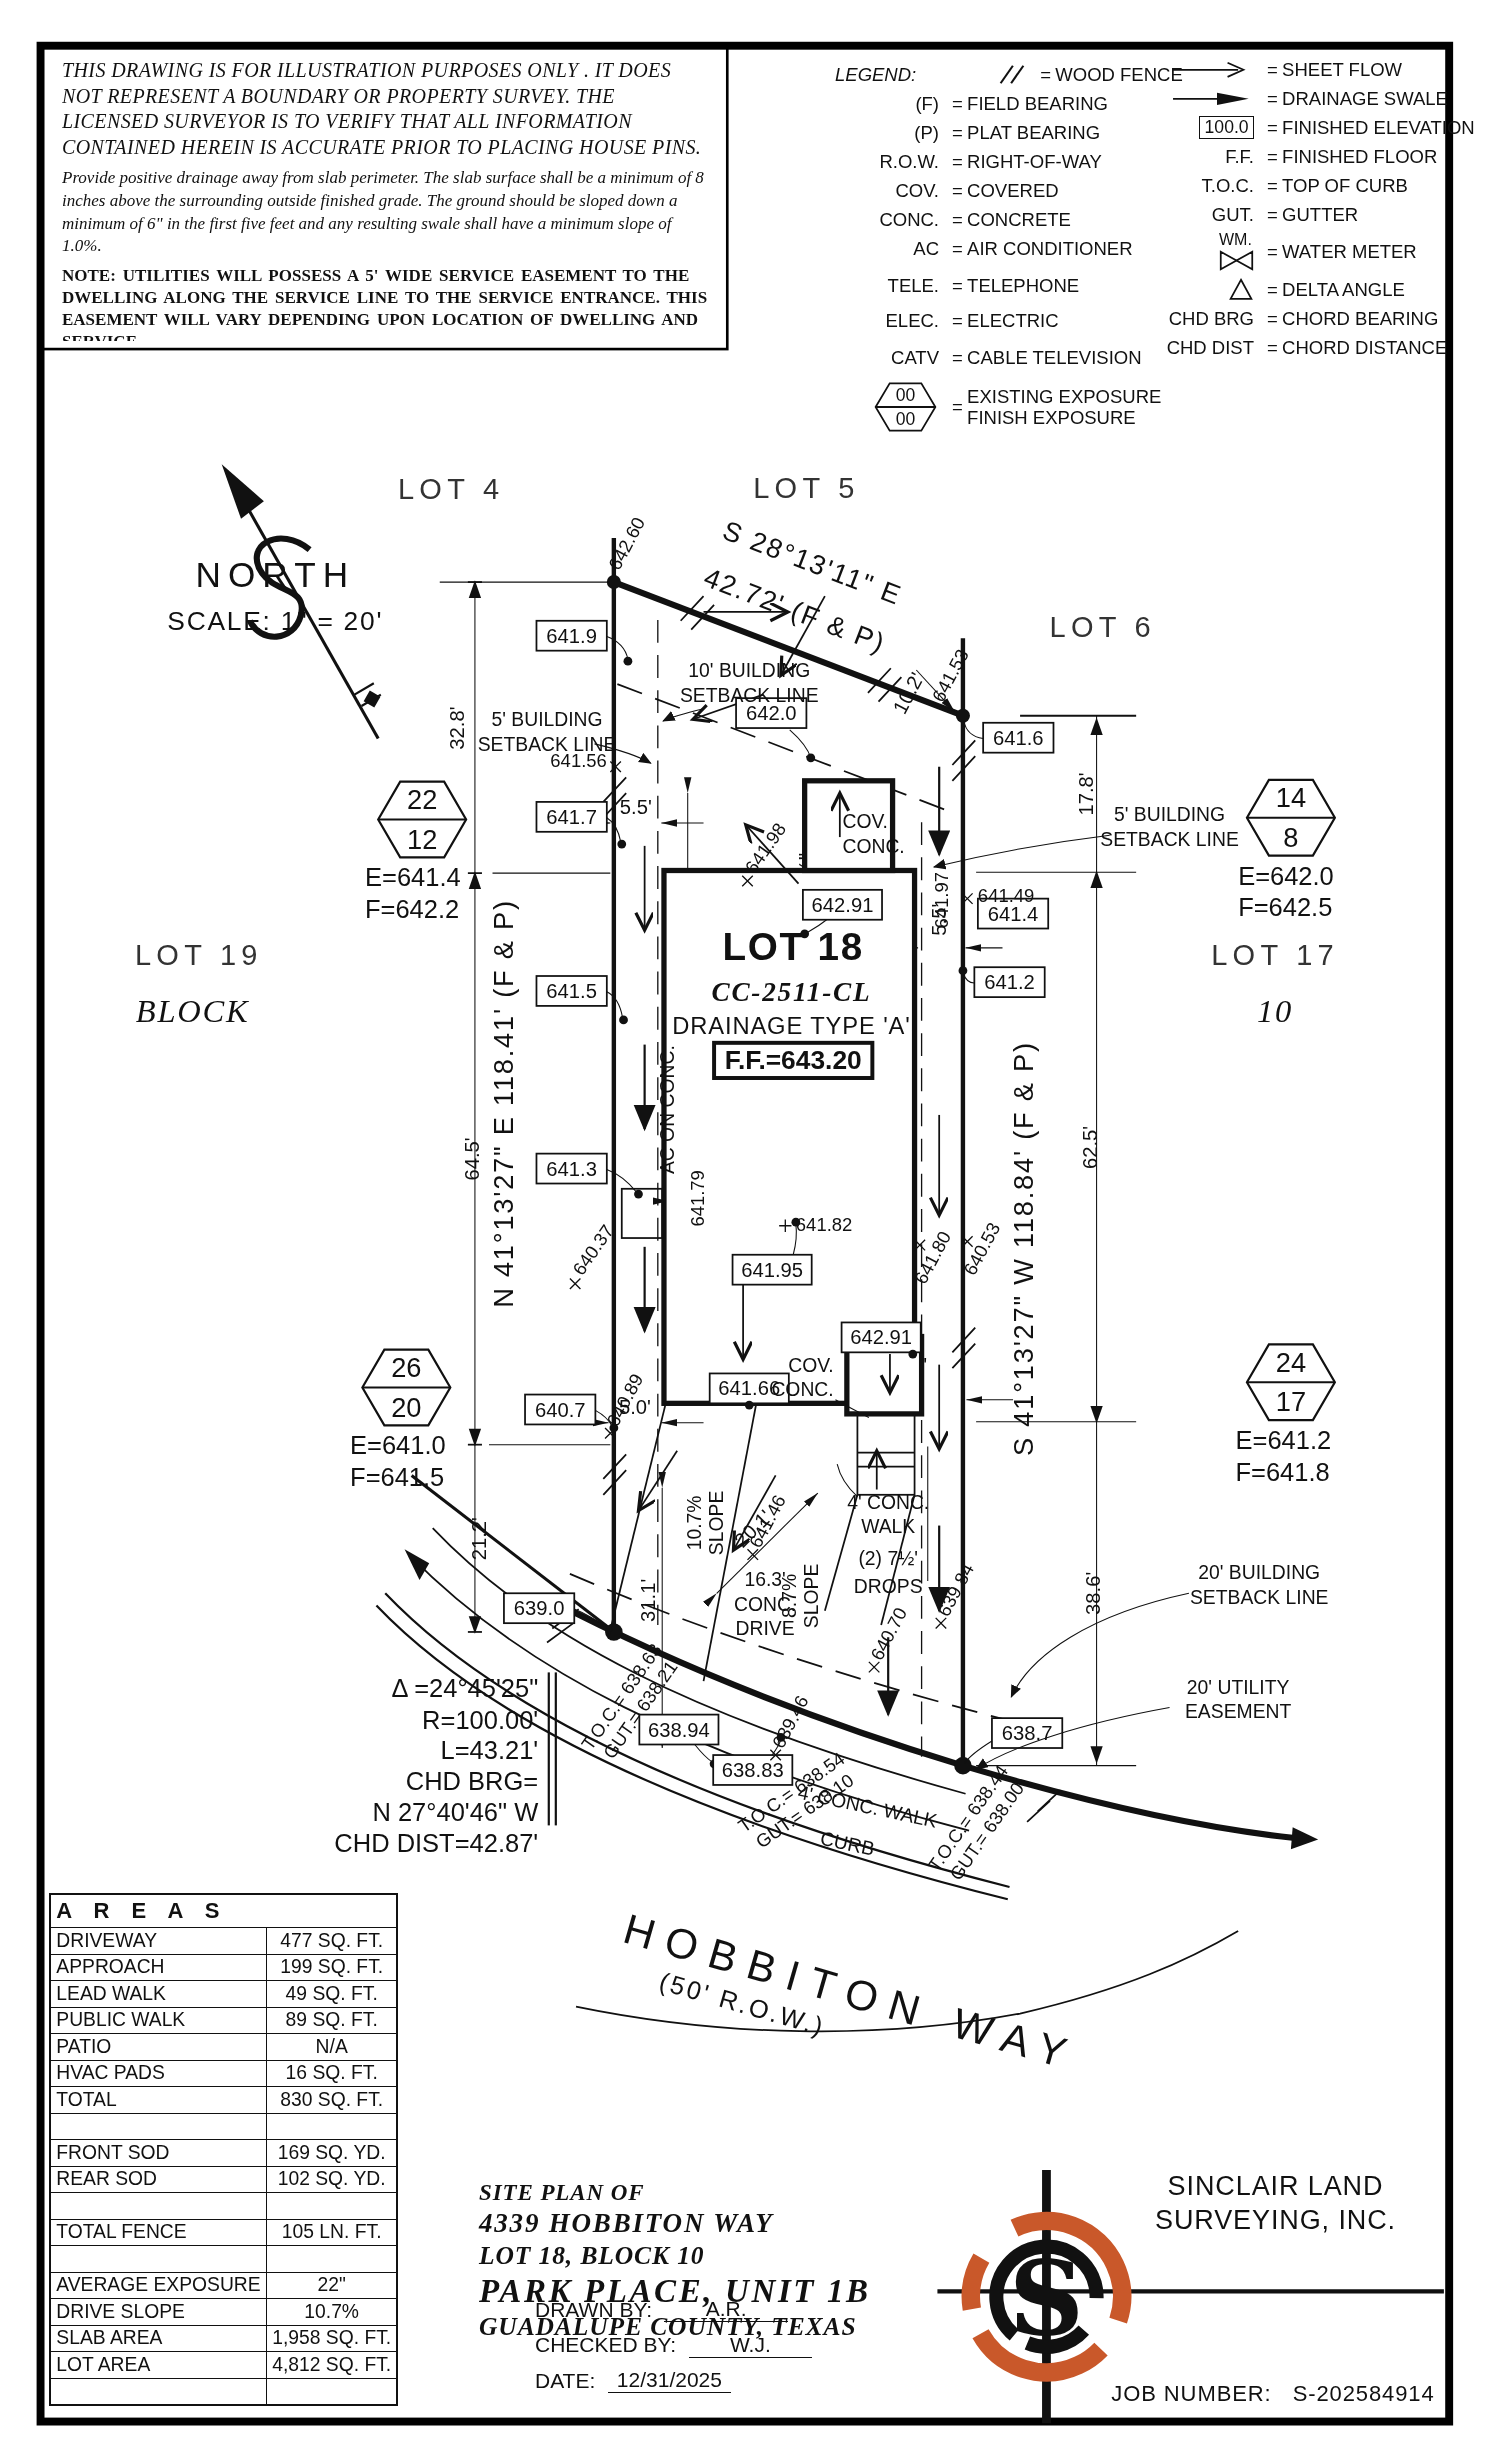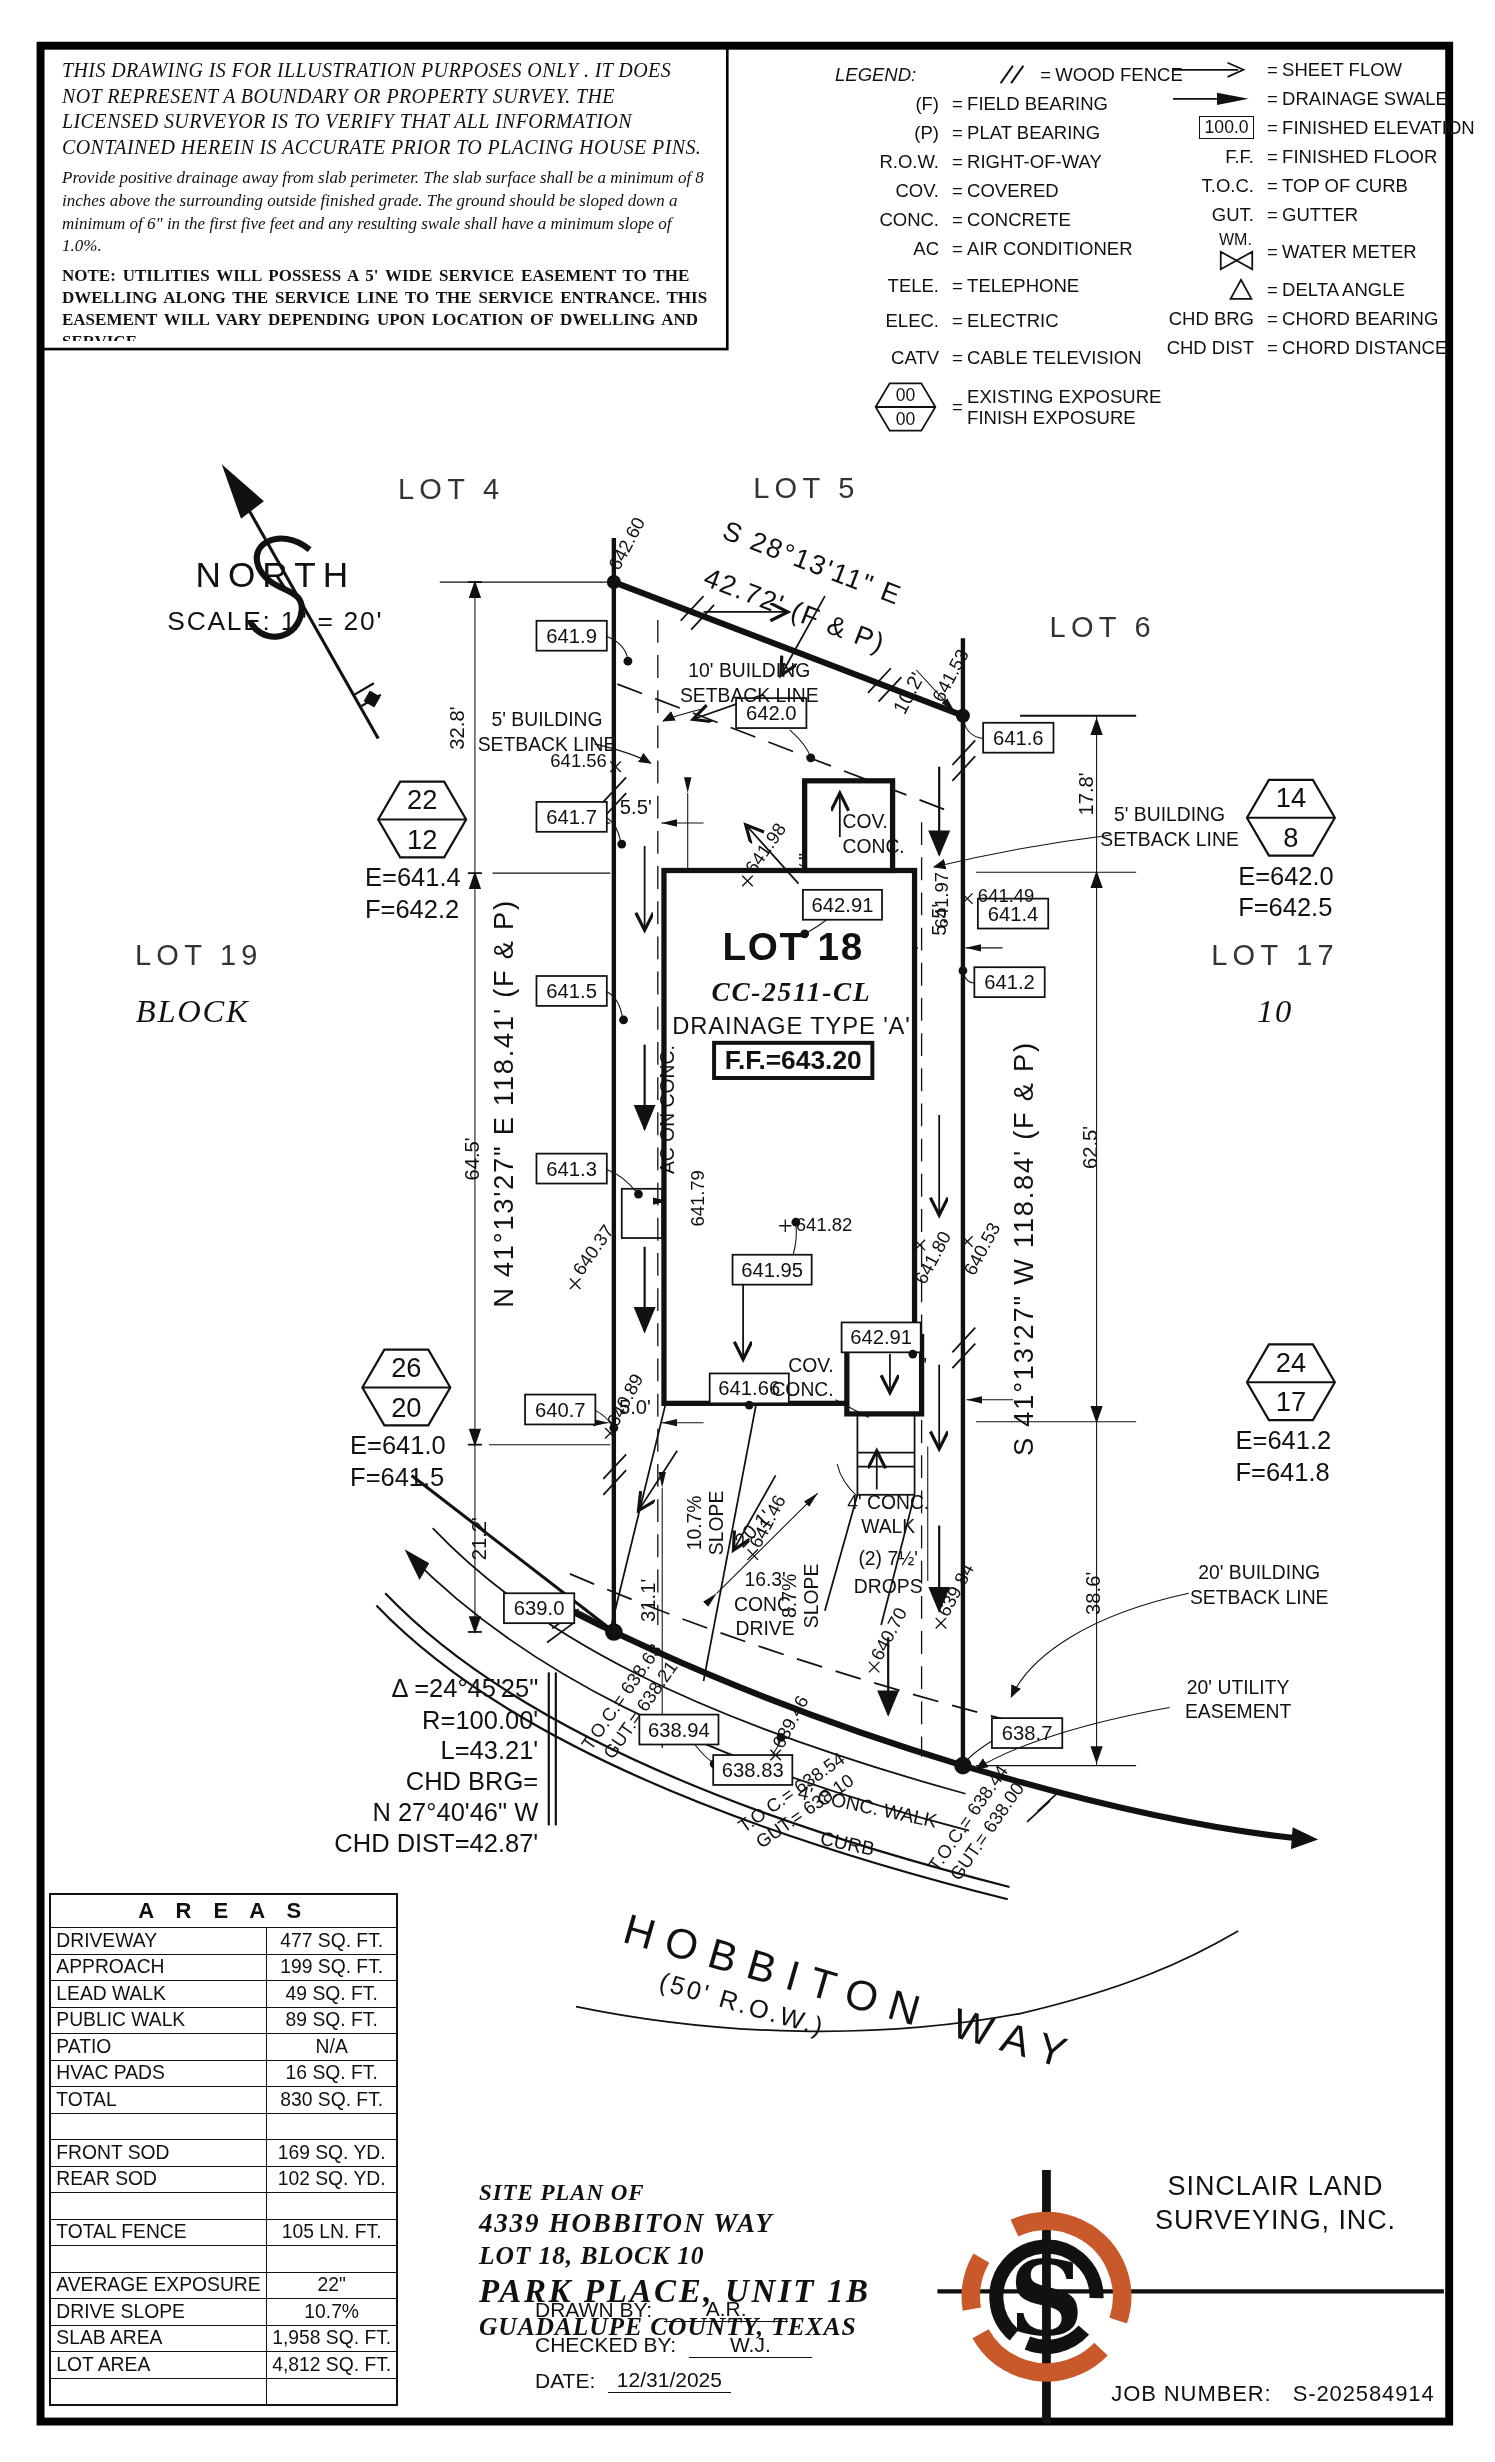--- a/index.html
+++ b/index.html
@@ -48,21 +48,21 @@
   .leq{width:19.3px;flex:none;text-align:center;}
   .llab{white-space:nowrap;}
   .lsym .fbox{border:1.8px solid #111;padding:0 4.4px;font-size:17.6px;}
   .hexrow{height:69px;}
   .wmrow{height:46px;}
   .stack{display:flex;flex-direction:column;align-items:flex-start;line-height:1.05;}
   .two{line-height:1.15;}
   
   .areas{left:49px;top:1893px;width:332px;border:2.6px solid #111;border-collapse:collapse;}
   .areas td{border:1.3px solid #111;height:25.5px;font-size:19.3px;padding:0 5.3px;white-space:nowrap;}
-  .areas .ttl{text-align:center;font-weight:bold;font-size:22px;letter-spacing:8px;height:32px;}
+  .areas .ttl{font-weight:bold;font-size:22px;letter-spacing:8px;height:32px;}
   .areas .v{text-align:center;width:132px;}
   
   .tblock{left:479px;top:2179px;width:413px;text-align:left;font-family:"Liberation Serif",serif;font-style:italic;font-weight:bold;line-height:1.22;}
   .tb1{font-size:23px;letter-spacing:0.9px}.tb2{font-size:27px;letter-spacing:1.8px}
   .tb3{font-size:25.5px;letter-spacing:0.9px}.tb4{font-size:33px;letter-spacing:2.6px}
   .tb5{font-size:25.5px;letter-spacing:0.9px}
   .signs{left:535px;top:2297px;width:352px;font-size:21px;}
   .srow{display:flex;align-items:center;margin-bottom:10.6px;}
   .srow .lab{margin-right:12.3px;}
   .srow .val{border-bottom:1.8px solid #111;min-width:106px;text-align:center;padding:0 8.8px;}

